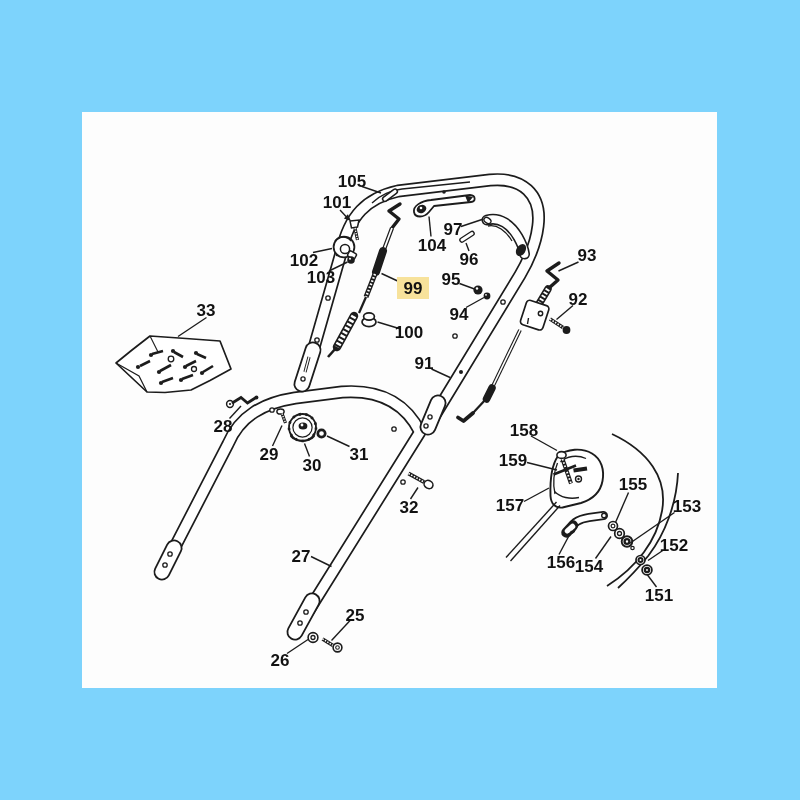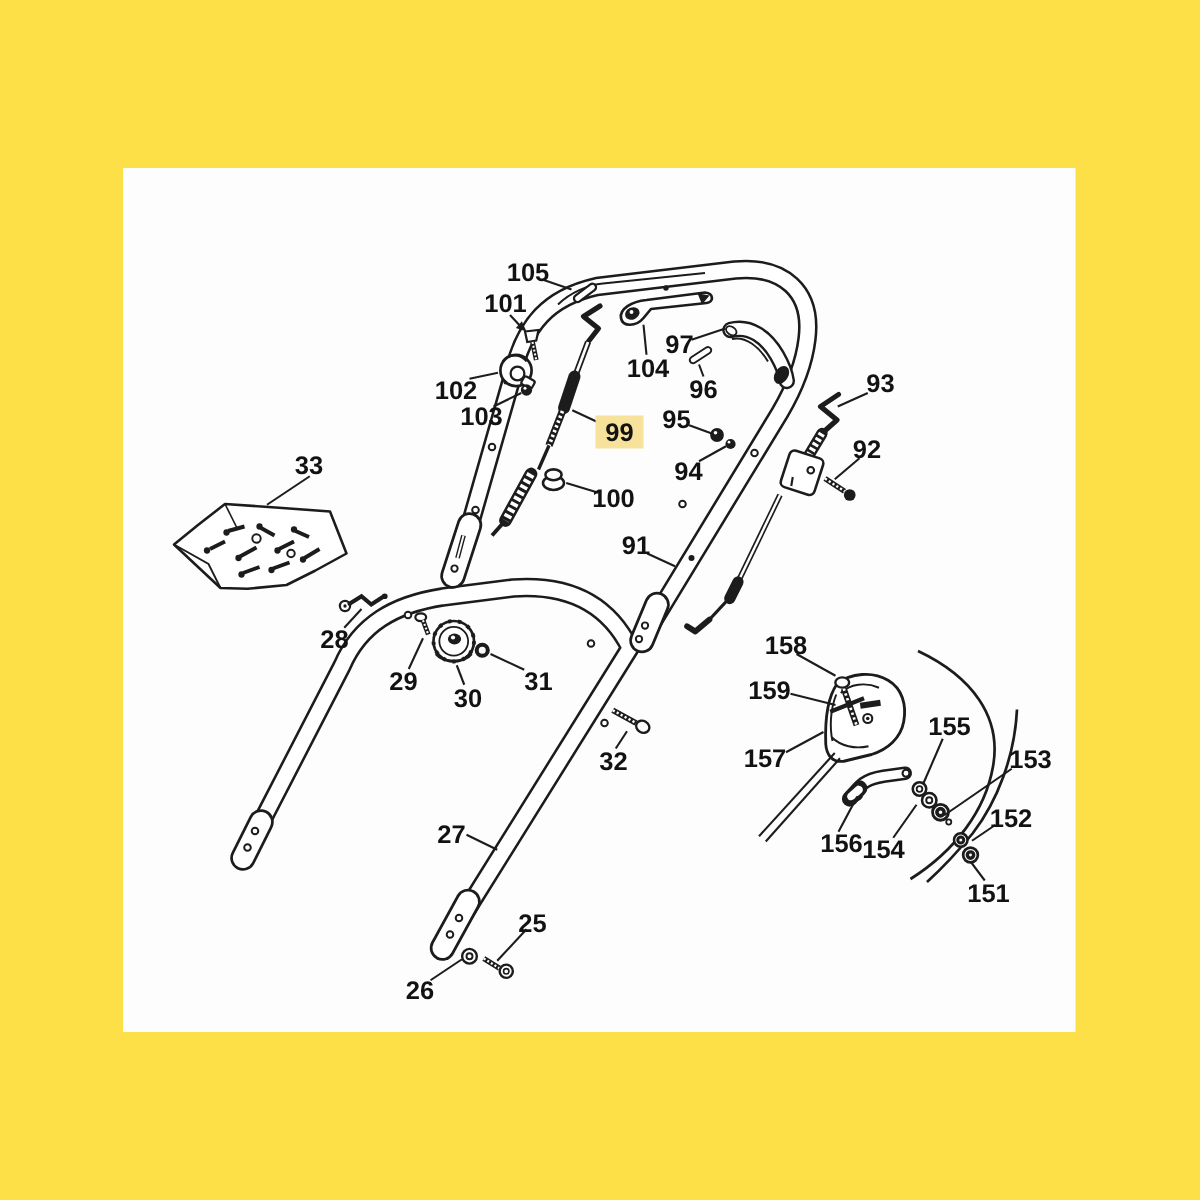--- a/index.html
+++ b/index.html
@@ -1,16 +1,16 @@
 <!DOCTYPE html>
 <html><head>
 <meta charset="utf-8">
 <style>
   html,body{margin:0;padding:0;background:#ffffff;}
-  #stage{position:relative;width:800px;height:800px;background:#fde047;overflow:hidden;}
+  #stage{position:relative;width:800px;height:800px;background:#7dd3fc;overflow:hidden;}
   svg{display:block;}
   .lbl{font-family:"Liberation Sans",sans-serif;font-weight:bold;font-size:17px;fill:#121212;}
   .ln{stroke:#1c1c1c;fill:none;}
   .wh{fill:#ffffff;stroke:#1c1c1c;}
   .dot{fill:#1c1c1c;stroke:none;}
   .tubeO{stroke:#1c1c1c;stroke-width:13;fill:none;stroke-linejoin:round;}
   .tubeI{stroke:#ffffff;stroke-width:9.6;fill:none;stroke-linejoin:round;}
   .plateO{stroke:#1c1c1c;stroke-width:17;fill:none;stroke-linecap:round;}
   .plateI{stroke:#ffffff;stroke-width:13.4;fill:none;stroke-linecap:round;}
   .leader{stroke:#1c1c1c;stroke-width:1.4;fill:none;}

